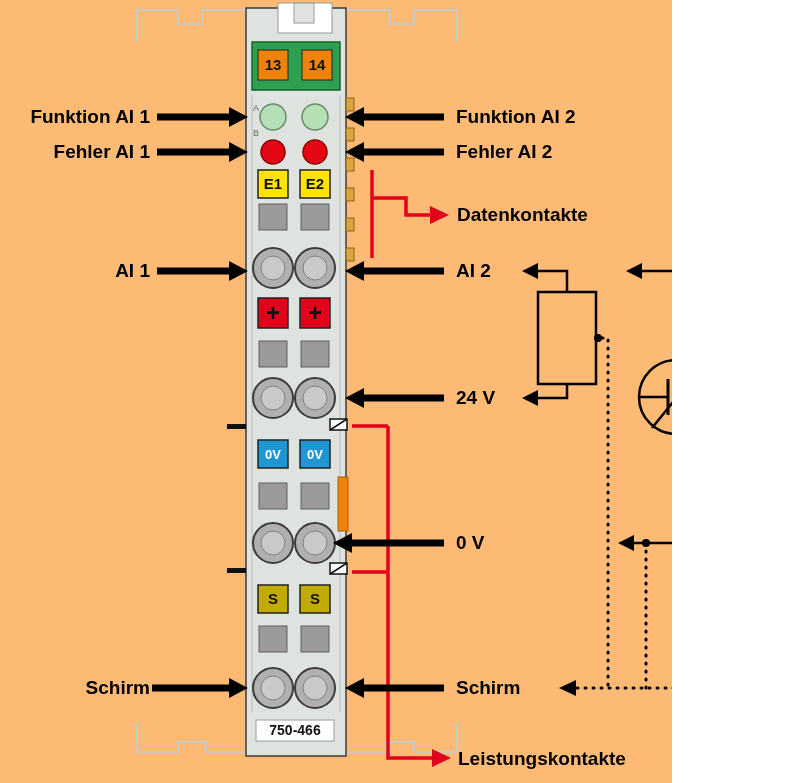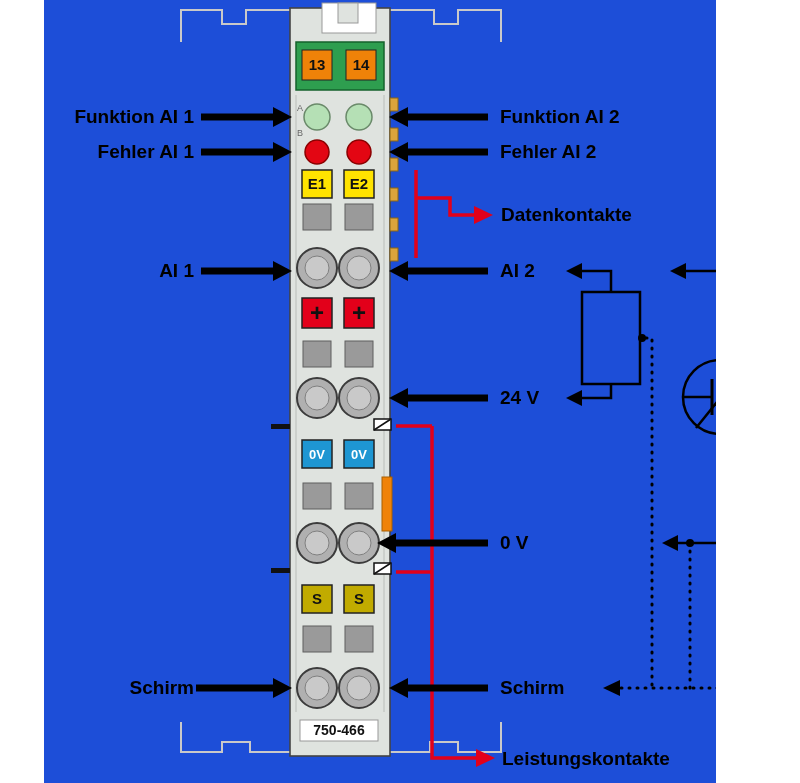--- a/index.html
+++ b/index.html
@@ -1,16 +1,16 @@
 <!DOCTYPE html>
 <html><head>
 <meta charset="utf-8">
 <style>
   html,body{margin:0;padding:0;background:#ffffff;}
-  .stage{position:relative;width:672px;height:783px;background:#1d4ed8;overflow:hidden;margin-left:44px;}
+  .stage{position:relative;width:672px;height:783px;background:#fdba74;overflow:hidden;}
   svg{display:block;}
   .side-label{font-family:"Liberation Sans",sans-serif;font-weight:bold;font-size:19px;fill:#000;}
   .mod-txt{font-family:"Liberation Sans",sans-serif;font-weight:bold;font-size:15px;fill:#111;}
   .mod-txt-sm{font-family:"Liberation Sans",sans-serif;font-weight:bold;font-size:13px;fill:#ffffff;}
   .mod-txt-plus{font-family:"Liberation Sans",sans-serif;font-weight:bold;font-size:24px;fill:#111;}
   .mod-txt-pn{font-family:"Liberation Sans",sans-serif;font-weight:bold;font-size:14px;fill:#111;}
   .mod-txt-tiny{font-family:"Liberation Sans",sans-serif;font-size:9px;fill:#666;}
   .wire{stroke:#000;stroke-width:2.5;fill:none;}
   .dotted{stroke:#000;stroke-width:3;stroke-dasharray:1 7;stroke-linecap:round;fill:none;}
   .redline{stroke:#e2001a;stroke-width:3.5;fill:none;}

